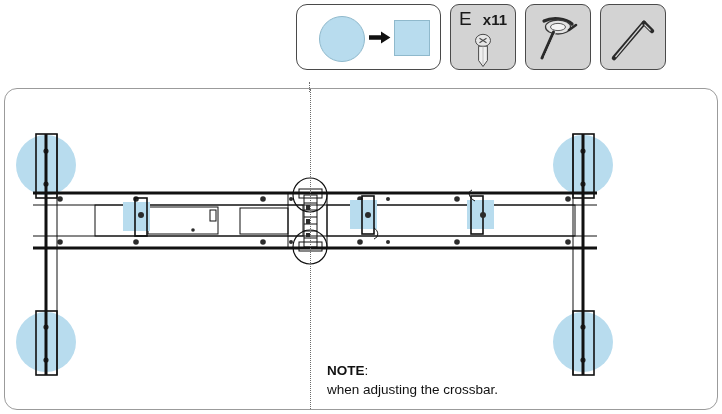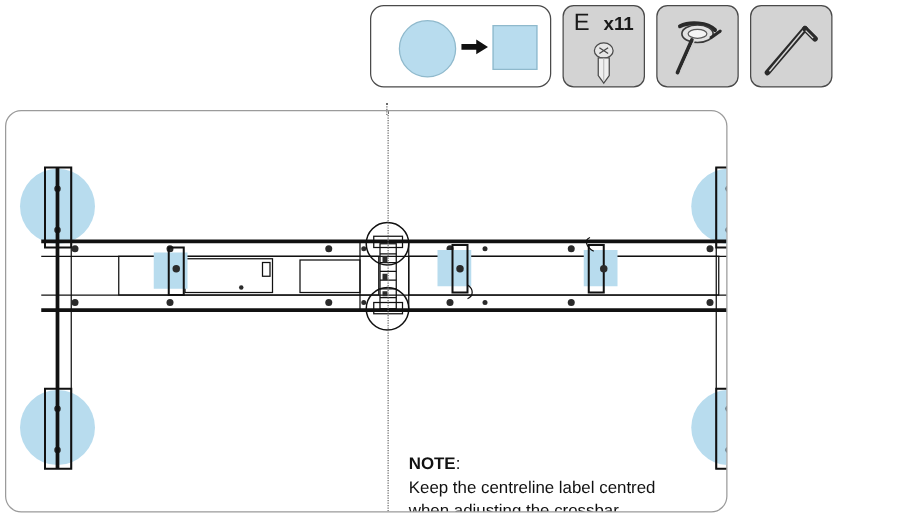--- a/index.html
+++ b/index.html
@@ -93,21 +93,21 @@
     top: 28px;
     display: flex;
     justify-content: center;
   }
 
   
   .panel {
     position: absolute;
     left: 4px;
     top: 88px;
-    width: 578px;
+    width: 714px;
     height: 322px;
     border: 1px solid #9b9b9b;
     border-radius: 13px;
     background: #ffffff;
     box-sizing: border-box;
     overflow: hidden;
   }
 
   .centerline {
     position: absolute;
@@ -319,21 +319,20 @@
       <path class="ln-thin" d="M322 104 L322 159"></path>
 
     </svg>
 
     <div class="centerline"></div>
 
     <div class="note">
       <div>
         <span class="note-title">NOTE</span><span>:</span>
       </div>
-      <div>Keep the centreline label centred</div>
       <div>when adjusting the crossbar.</div>
     </div>
 
   </div>
 
   <div style="position:absolute;left:309px;top:82px;width:0;height:10px;border-left:1px dotted #6b6b6b;"></div>
 
 </div>
 
 </body></html>

